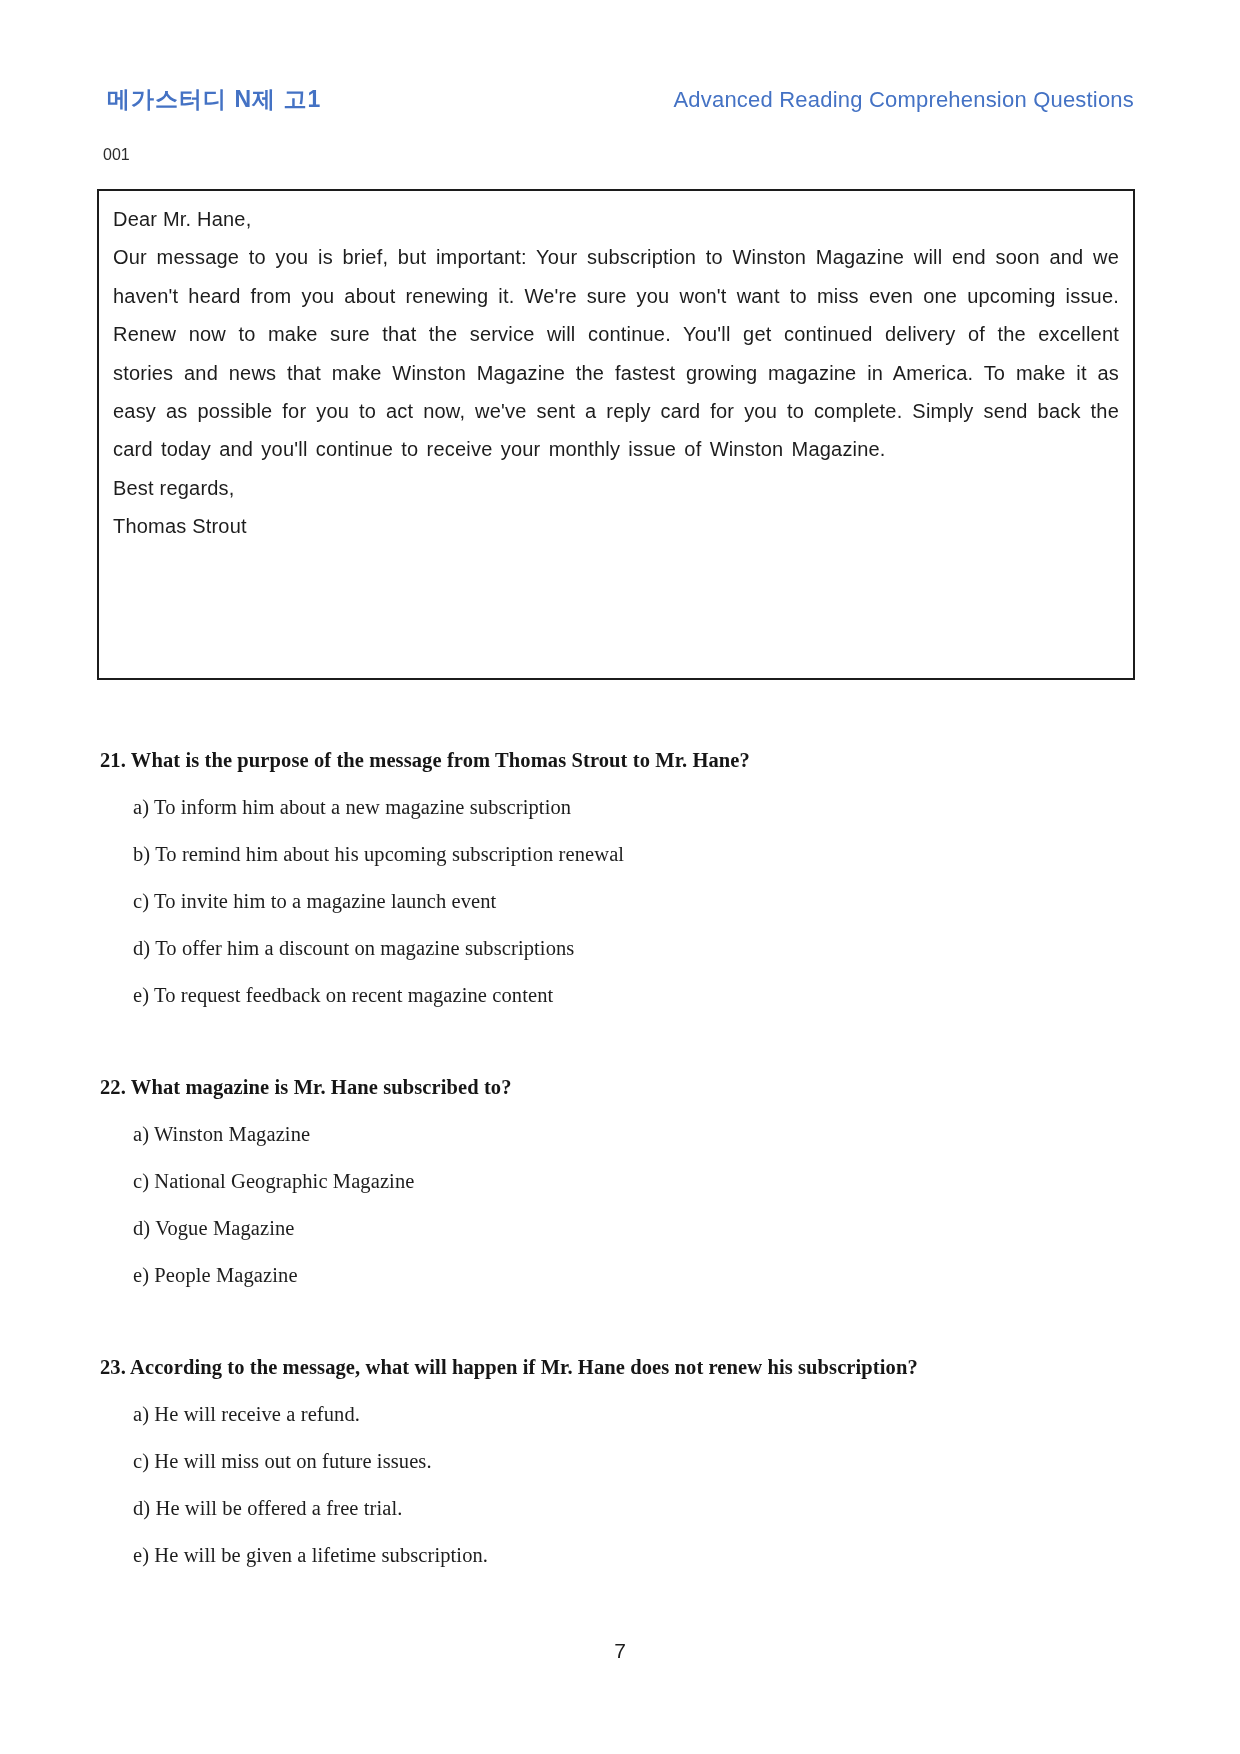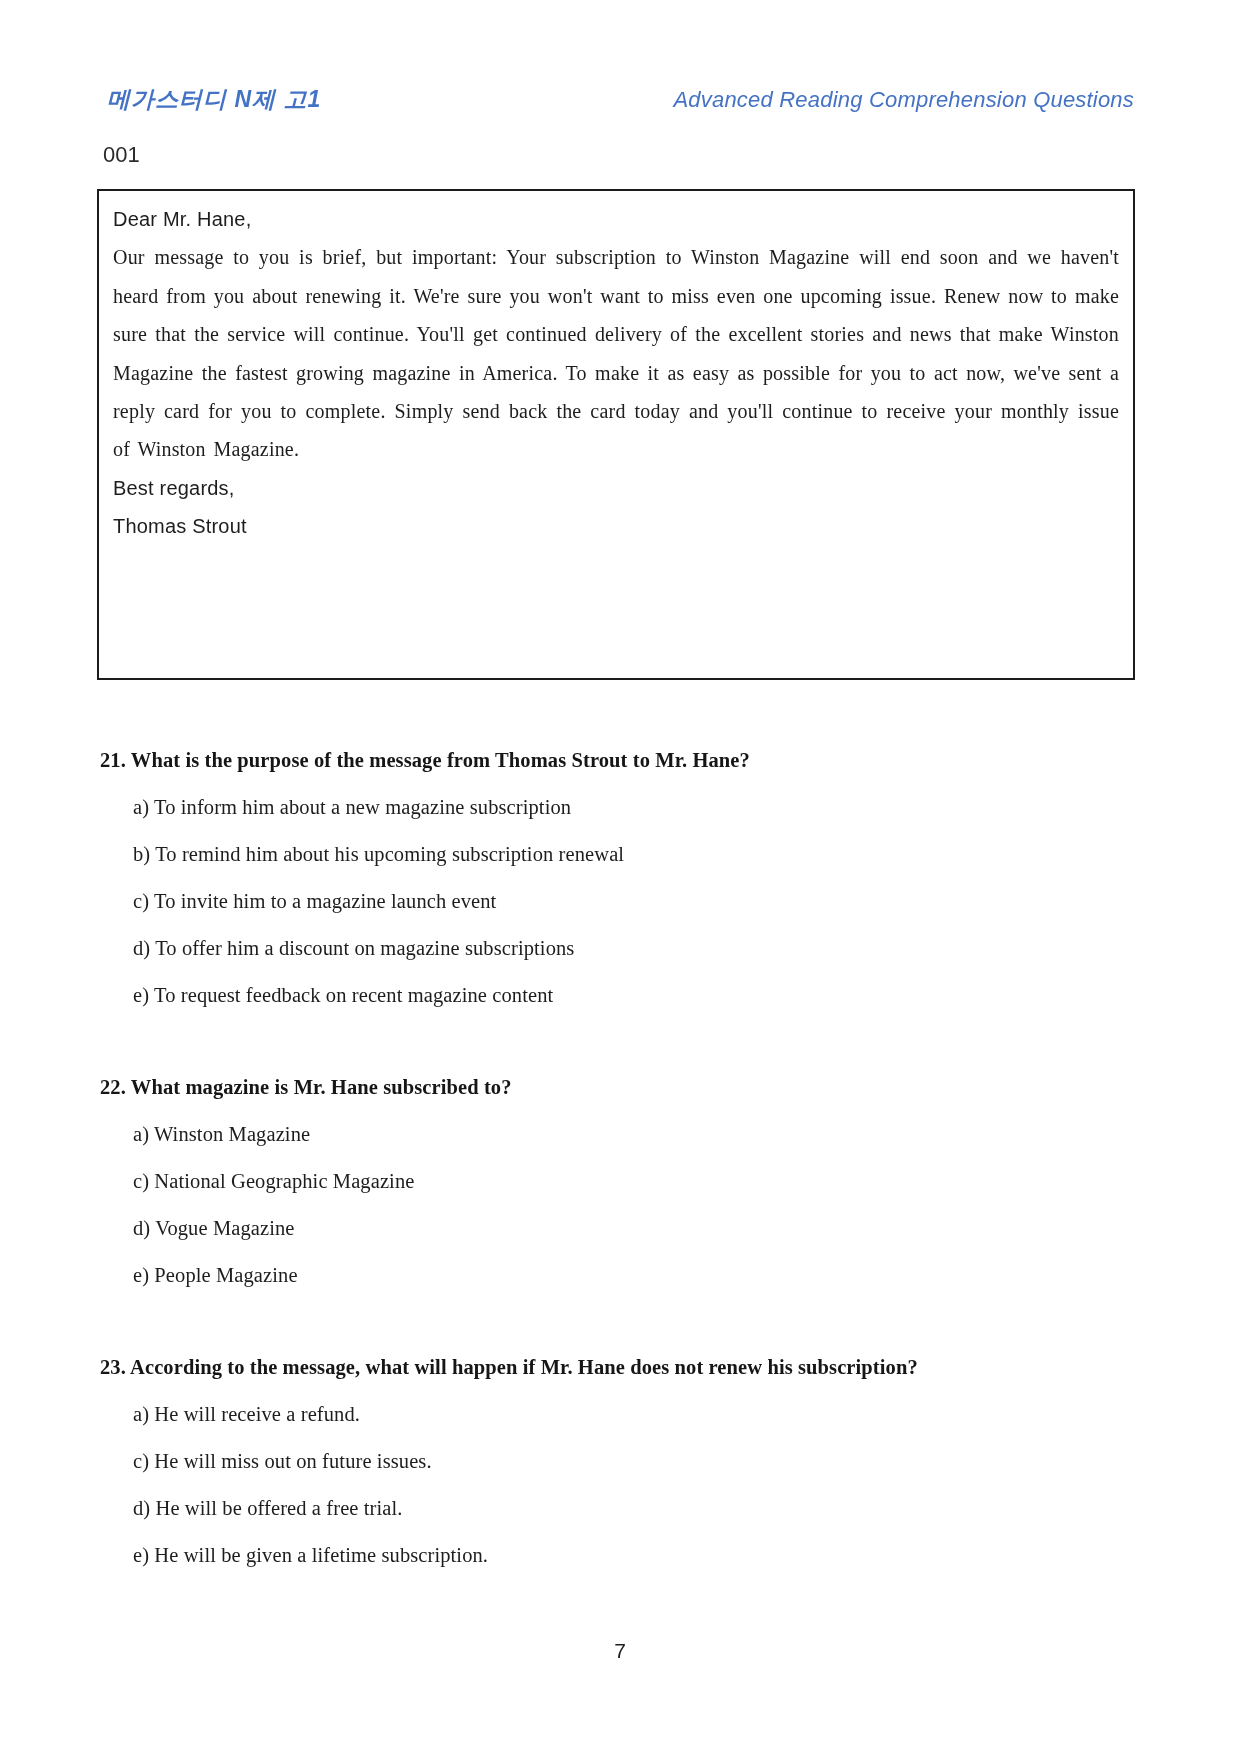--- a/index.html
+++ b/index.html
@@ -10,57 +10,55 @@
     position: relative;
     font-family: "Liberation Sans", "DejaVu Sans", sans-serif;
     color: #1d1d1d;
     overflow: hidden;
   }
   .page-header {
     display: flex;
     justify-content: space-between;
     align-items: flex-end;
     padding: 86px 106px 0 107px;
-    font-style: italic;
   }
   .brand-title {
     color: #4472C4;
     font-size: 23px;
     font-weight: 600;
     letter-spacing: 1px;
     line-height: 26px;
   }
   .page-title {
     color: #4472C4;
     font-size: 22px;
     font-weight: 500;
     line-height: 25px;
     letter-spacing: 0.2px;
   }
   .item-number {
     margin: 31px 0 0 103px;
-    font-size: 22px;
+    font-size: 16px;
     line-height: 24px;
     color: #2b2b2b;
   }
   .passage-box {
     margin: 22px 0 0 97px;
     width: 1038px;
     height: 491px;
     border: 2px solid #1c1c1c;
     padding: 9px 14px 8px 14px;
     font-size: 20px;
     line-height: 38.4px;
     letter-spacing: 0.2px;
     overflow: hidden;
   }
   .passage-body {
     text-align: justify;
     word-spacing: 2.5px;
-    font-family: Liberation Serif, serif;
   }
   .questions {
     margin: 0 100px 0 100px;
     width: 1040px;
     font-family: Liberation Serif, serif;
   }
   .question { margin-top: 68px; }
   .q-title {
     font-size: 20.5px;
     font-weight: bold;

